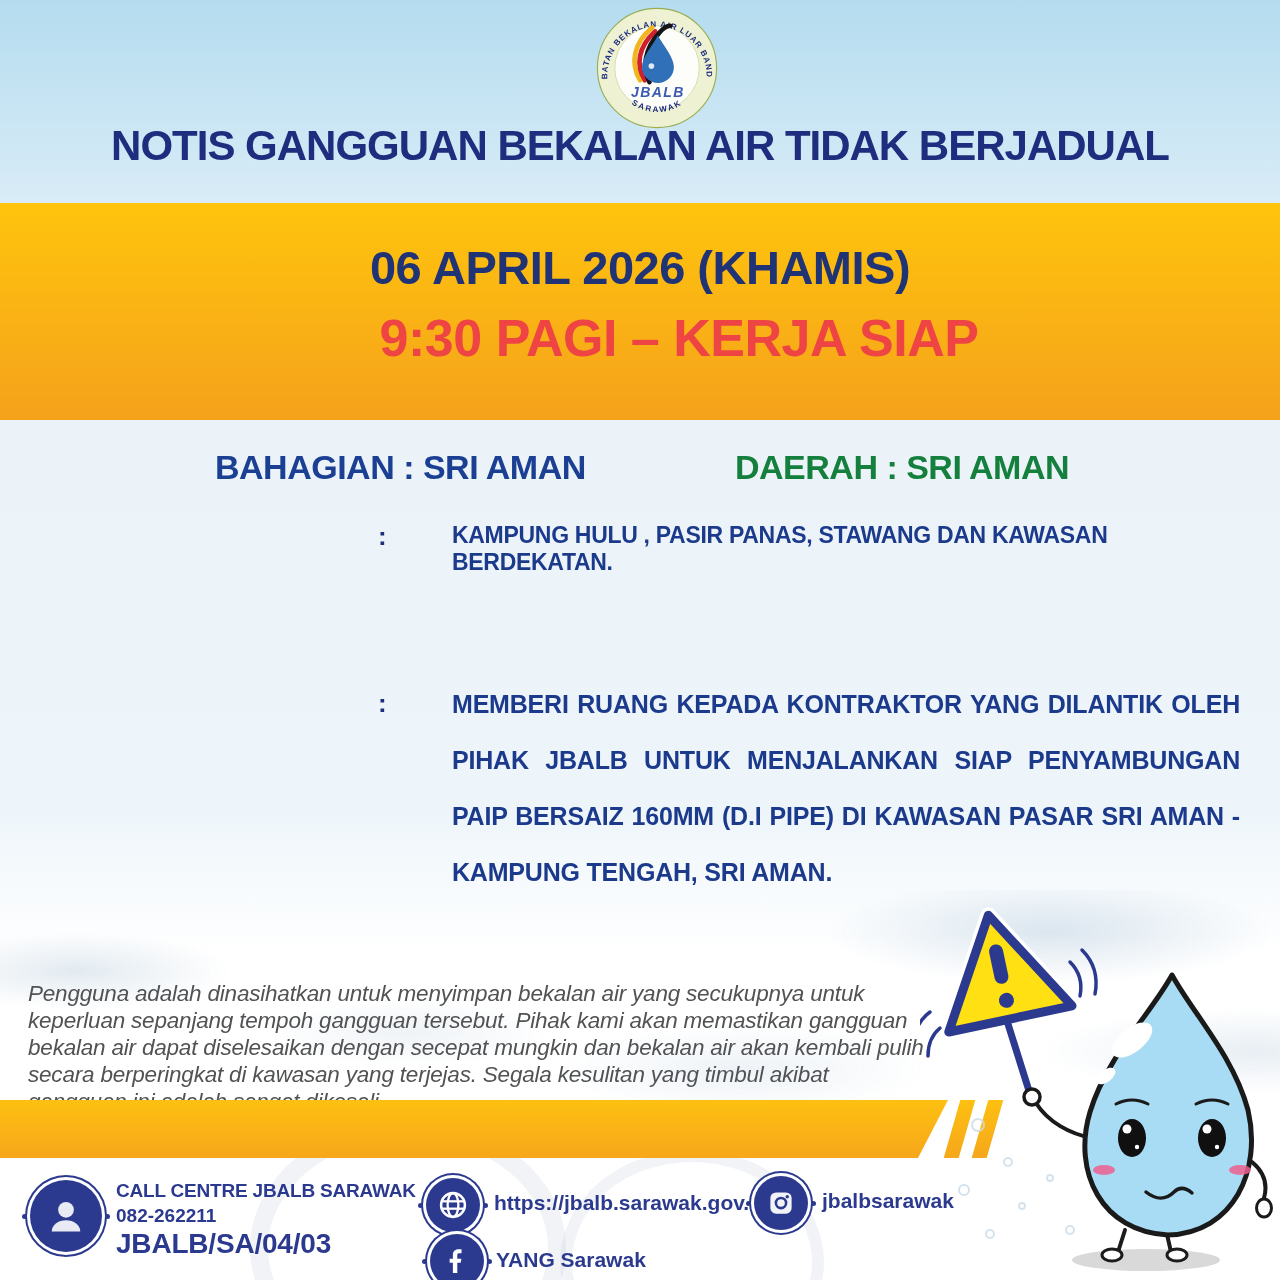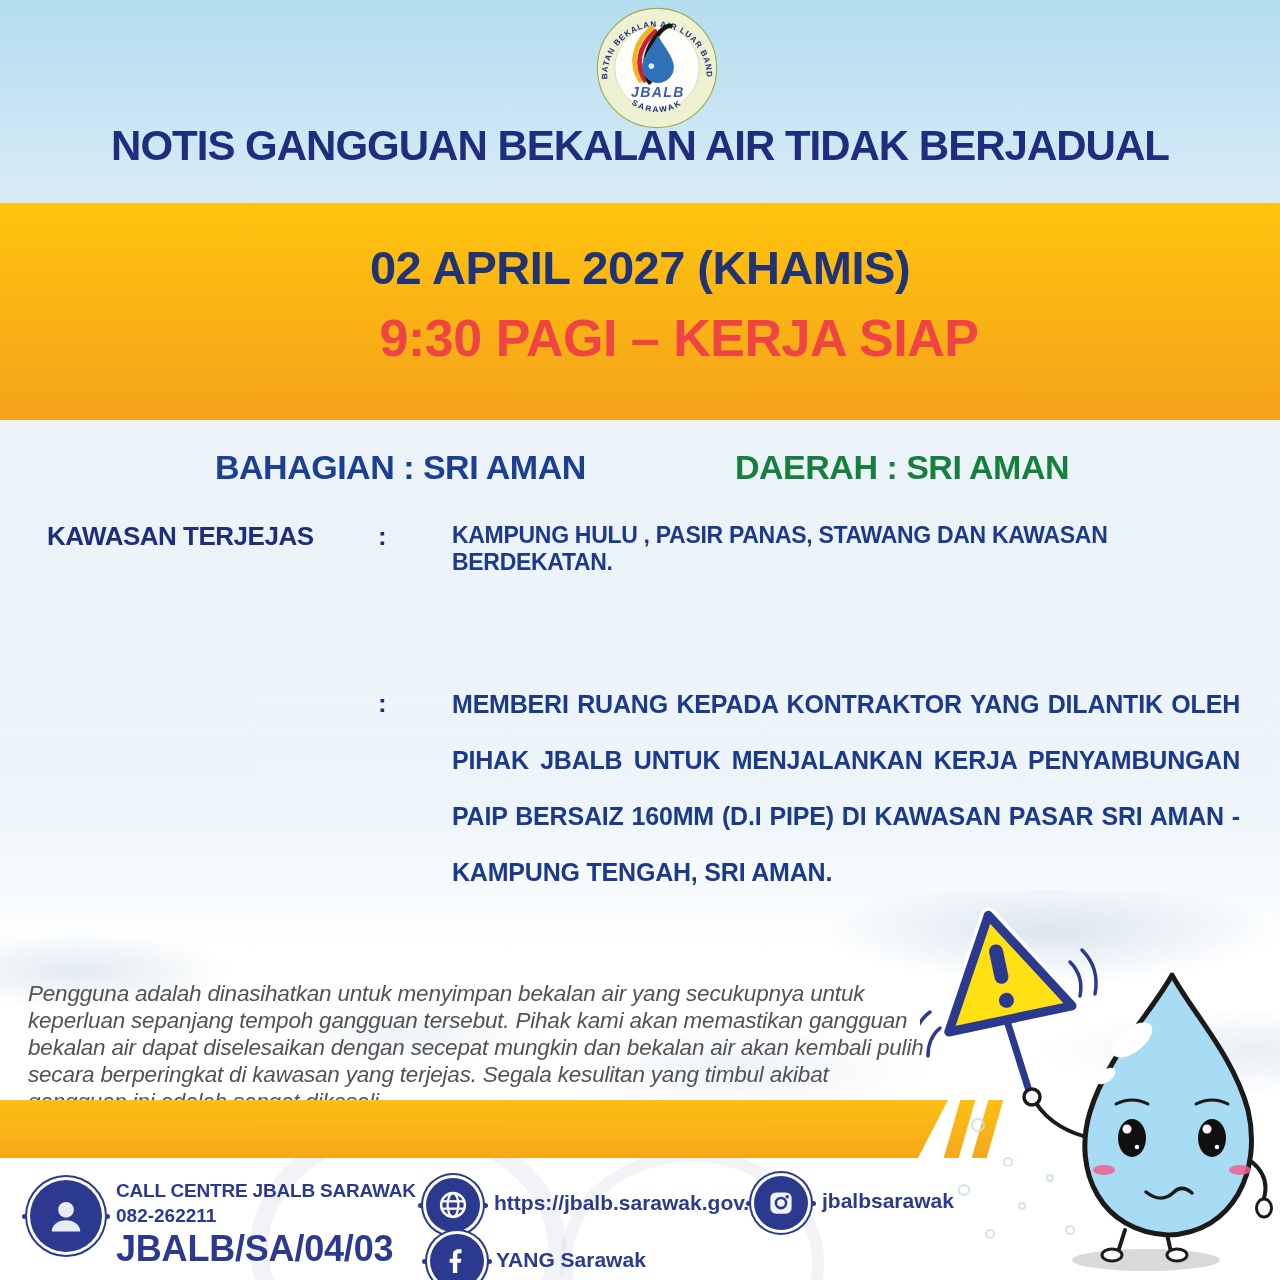--- a/index.html
+++ b/index.html
@@ -75,21 +75,21 @@
   .badge::before,.badge::after{content:"";position:absolute;top:50%;width:5px;height:5px;
     margin-top:-2px;border-radius:50%;background:#2b3a8f;}
   .badge::before{left:-8px;} .badge::after{right:-8px;}
   .badge-lg{left:30px;top:1180px;width:72px;height:72px;}
   .badge-globe{left:426px;top:1178px;width:54px;height:54px;}
   .badge-fb{left:430px;top:1234px;width:54px;height:54px;}
   .badge-ig{left:754px;top:1176px;width:54px;height:54px;}
   .ft{font-weight:700;color:#2b3a8f;}
   .call-label{left:116px;top:1180px;font-size:19px;letter-spacing:-.2px;}
   .call-phone{left:116px;top:1205px;font-size:19px;}
-  .call-ref{left:116px;top:1228px;font-size:36px;letter-spacing:-.2px;}
+  .call-ref{left:116px;top:1228px;font-size:28px;letter-spacing:-.2px;}
   .site-url{left:494px;top:1191px;font-size:21px;}
   .fb-name{left:496px;top:1248px;font-size:21px;}
   .ig-handle{left:822px;top:1189px;font-size:21px;}
 
   
   .mascot{left:920px;top:900px;width:360px;height:380px;}
 </style>
 </head>
 <body>
 
@@ -120,32 +120,31 @@
       <path d="M52,78 C42,62 45,42 63,26" stroke="#cf2030" stroke-width="5" fill="none" stroke-linecap="round"></path>
       <path d="M57,80 C49,64 52,44 67,28 C72,22 76,20 79,20" stroke="#151515" stroke-width="5" fill="none" stroke-linecap="round"></path>
       <path d="M66,30 C60,42 49,53 49,64 A17,17 0 0 0 83,64 C83,53 72,42 66,30 Z" fill="#2f70b8"></path>
       <circle cx="59" cy="63" r="3" fill="#ffffff" opacity=".85"></circle>
     </g>
     <text x="66" y="96" text-anchor="middle" font-size="15" font-weight="700" font-style="italic" fill="#3c5bb0" letter-spacing="1.5">JBALB</text>
   </svg>
 
   <div class="abs title">NOTIS GANGGUAN BEKALAN AIR TIDAK BERJADUAL</div>
 
-  <div class="abs date-line">02 APRIL 2027 (KHAMIS)</div>
+  <div class="abs date-line">06 APRIL 2026 (KHAMIS)</div>
   <div class="abs time-line">9:30 PAGI – KERJA SIAP</div>
 
   <div class="abs bahagian">BAHAGIAN : SRI AMAN</div>
   <div class="abs daerah">DAERAH : SRI AMAN</div>
 
-  <div class="abs row-label kawasan-label">KAWASAN TERJEJAS</div>
   <div class="abs row-colon kawasan-colon">:</div>
   <div class="abs kawasan-value">KAMPUNG HULU , PASIR PANAS, STAWANG DAN KAWASAN BERDEKATAN.</div>
 
   <div class="abs row-colon huraian-colon">:</div>
-  <div class="abs huraian-value">MEMBERI RUANG KEPADA KONTRAKTOR YANG DILANTIK OLEH PIHAK JBALB UNTUK MENJALANKAN KERJA PENYAMBUNGAN PAIP BERSAIZ 160MM (D.I PIPE) DI KAWASAN PASAR SRI AMAN - KAMPUNG TENGAH, SRI AMAN.</div>
+  <div class="abs huraian-value">MEMBERI RUANG KEPADA KONTRAKTOR YANG DILANTIK OLEH PIHAK JBALB UNTUK MENJALANKAN SIAP PENYAMBUNGAN PAIP BERSAIZ 160MM (D.I PIPE) DI KAWASAN PASAR SRI AMAN - KAMPUNG TENGAH, SRI AMAN.</div>
 
   <div class="abs advisory">Pengguna adalah dinasihatkan untuk menyimpan bekalan air yang secukupnya untuk keperluan sepanjang tempoh gangguan tersebut. Pihak kami akan memastikan gangguan bekalan air dapat diselesaikan dengan secepat mungkin dan bekalan air akan kembali pulih secara berperingkat di kawasan yang terjejas. Segala kesulitan yang timbul akibat gangguan ini adalah sangat dikesali.</div>
 
   <div class="abs contact-band"></div>
   <div class="abs stripe stripe-1"></div>
   <div class="abs stripe stripe-2"></div>
 
   <div class="abs badge badge-lg">
     <svg width="44" height="44" viewBox="0 0 24 24">
       <circle cx="12" cy="8.6" r="4.3" fill="#e9ebf4"></circle>

